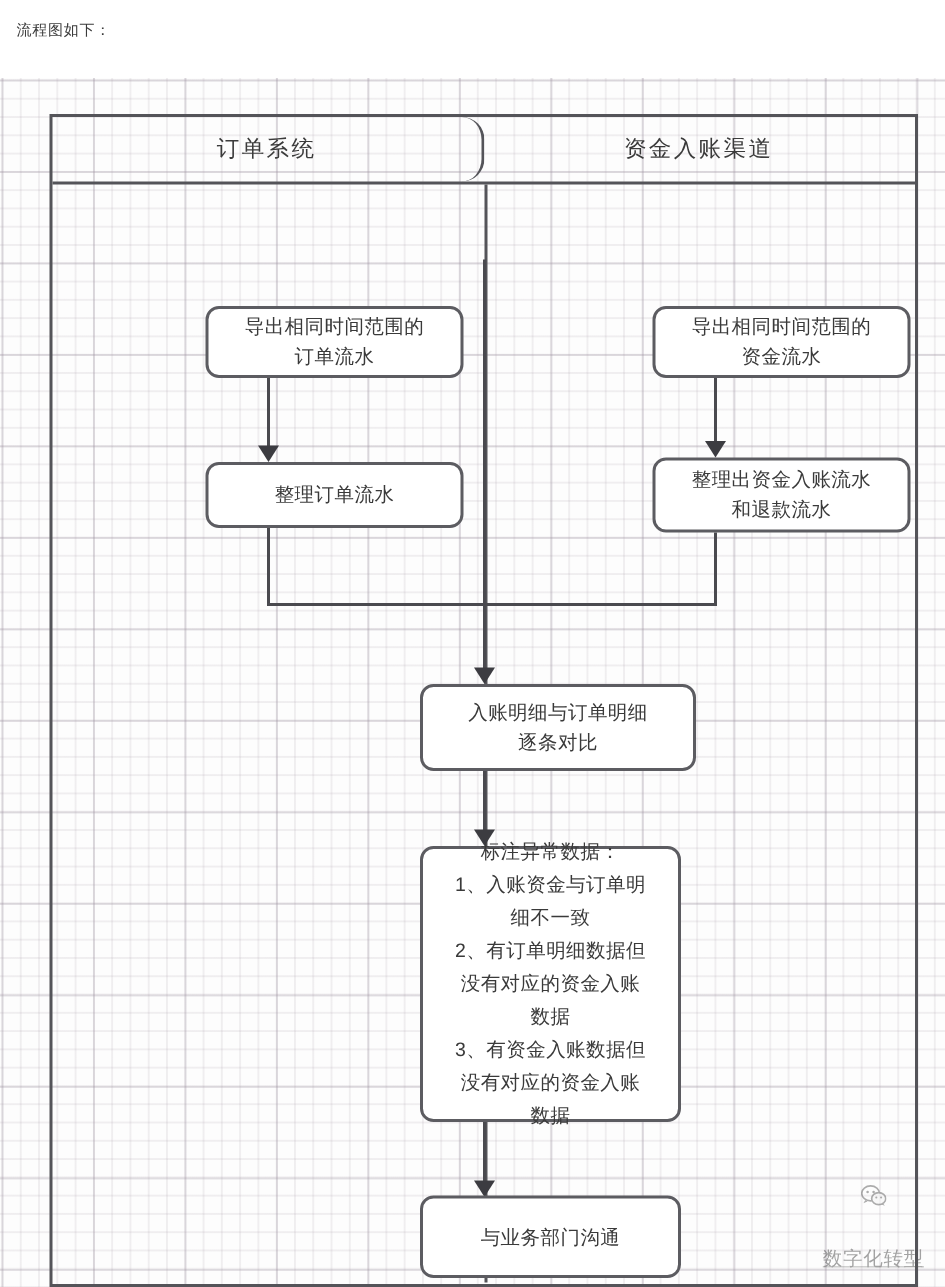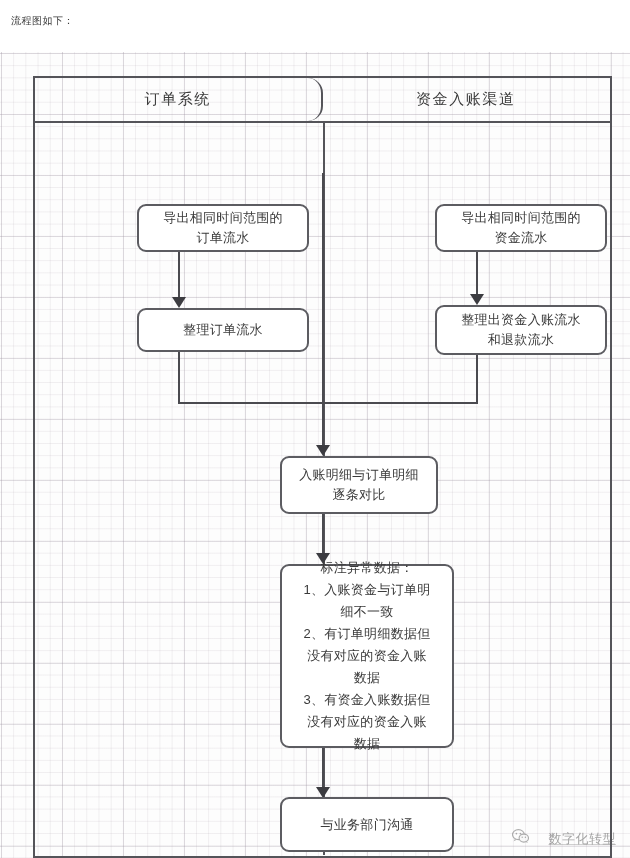--- a/index.html
+++ b/index.html
@@ -112,21 +112,21 @@
     letter-spacing: 0.3px;
     padding: 4px 6px;
     margin-left: 44px;
   }
   .node span { display: block; }
 
   #node-export-orders  { left: 93px;  top: 152px; width: 172px; height: 48px; }
   #node-export-funds   { left: 391px; top: 152px; width: 172px; height: 48px; }
   #node-tidy-orders    { left: 93px;  top: 256px; width: 172px; height: 44px; }
   #node-tidy-funds     { left: 391px; top: 253px; width: 172px; height: 50px; }
-  #node-compare        { left: 236px; top: 404px; width: 158px; height: 58px; align-items: center; }
+  #node-compare        { left: 236px; top: 404px; width: 184px; height: 58px; align-items: center; }
   #node-mark-anomalies {
     left: 236px; top: 512px; width: 174px; height: 184px;
     line-height: 22px;
   }
   #node-communicate    { left: 236px; top: 745px; width: 174px; height: 55px; }
 
   
   .conn-v, .conn-h {
     position: absolute;
     background: #4a4a4f;
@@ -170,20 +170,21 @@
 
   
   #watermark {
     position: absolute;
     right: 14px;
     bottom: 10px;
     display: flex;
     align-items: center;
     gap: 20px;
     opacity: 0.55;
+    flex-direction: column;
   }
   #watermark-text {
     font-size: 13px;
     color: #5a5a5a;
     letter-spacing: 0.5px;
     text-decoration: underline;
     text-decoration-color: rgba(90,90,90,0.5);
   }
 </style>
 </head>

